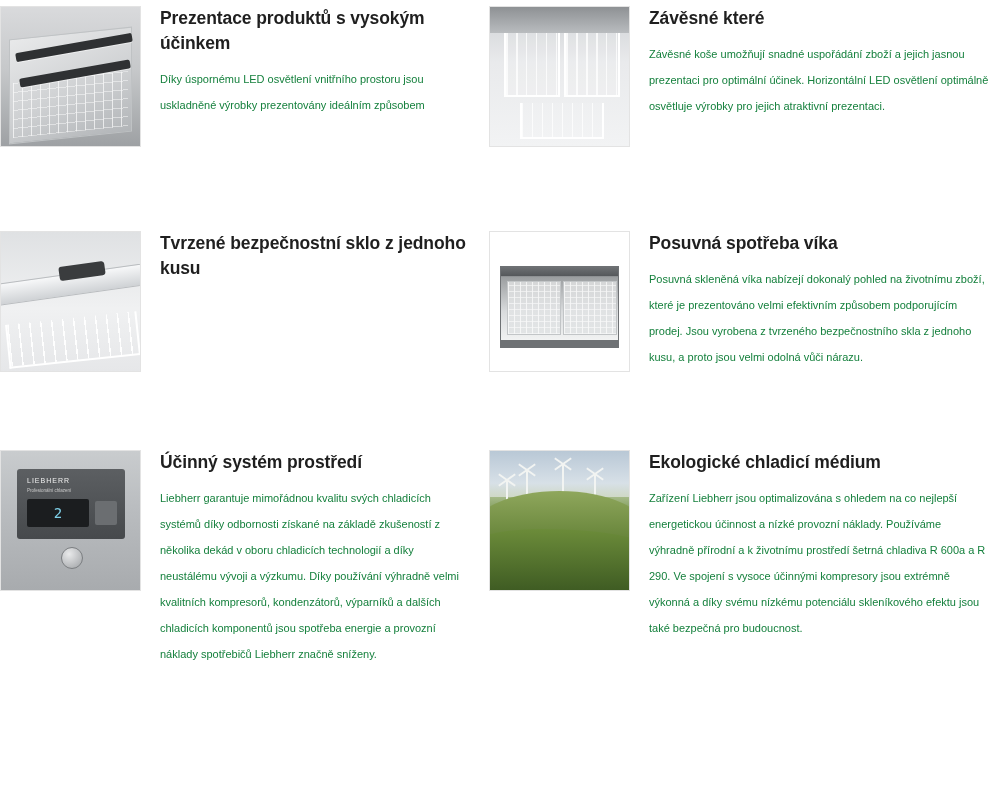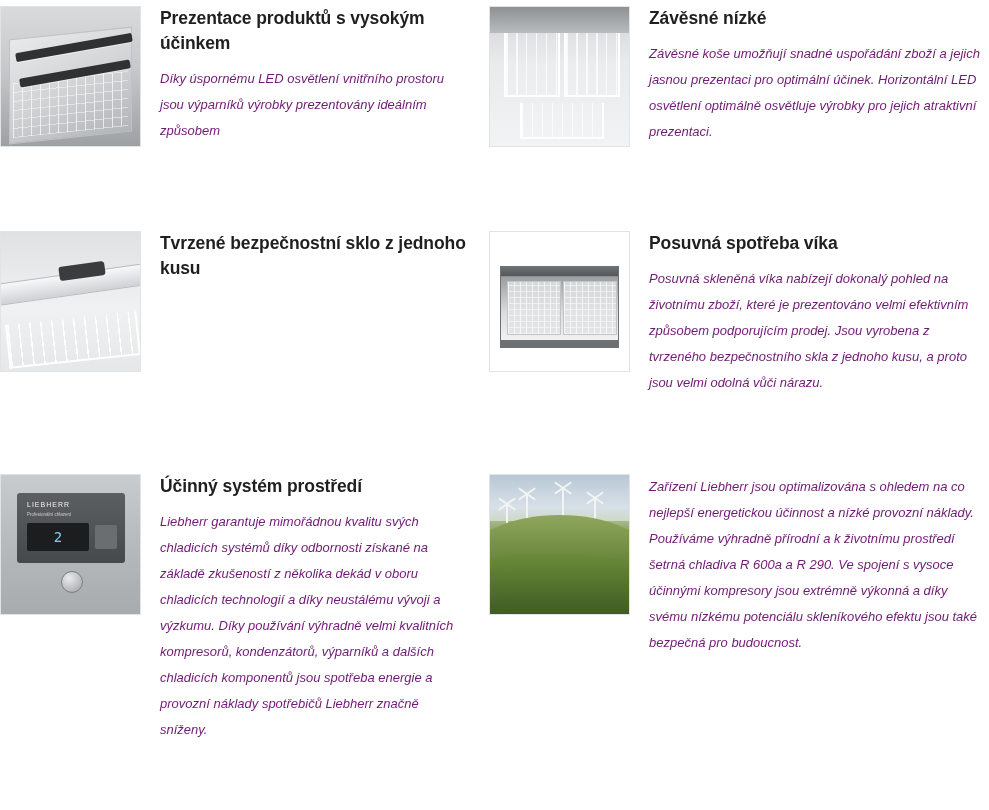--- a/index.html
+++ b/index.html
@@ -48,25 +48,24 @@
   }
   h3.title {
     font-size: 17.5px;
     line-height: 25px;
     font-weight: bold;
     color: #1f1f1f;
     margin: 0 0 10px 0;
     letter-spacing: -0.1px;
   }
   p.desc {
-    font-size: 13px;
+    font-size: 11px;
     line-height: 26px;
     margin: 0;
-    color: #701a75;
-    font-style: italic;
+    color: #15803d;
   }
   .row-gap-a { height: 78px; }
   .row-gap-b { height: 72px; }
   .col-spacer { width: 23px; }
 
   
 
   
   .img-led {
     background: linear-gradient(180deg,#d9dadc 0%, #c6c8ca 45%, #9ea1a4 100%);
@@ -260,37 +259,37 @@
       <div class="thumb-wrap">
         <div class="thumb img-led">
           <div class="basin"></div>
           <div class="grid-lines"></div>
           <div class="bar1"></div>
           <div class="bar2"></div>
         </div>
       </div>
       <div class="body">
         <h3 class="title">Prezentace produktů s vysokým účinkem</h3>
-        <p class="desc">Díky úspornému LED osvětlení vnitřního prostoru jsou výparníků výrobky prezentovány ideálním způsobem</p>
+        <p class="desc">Díky úspornému LED osvětlení vnitřního prostoru jsou uskladněné výrobky prezentovány ideálním způsobem</p>
       </div>
     </div>
 
     <div class="col-spacer"></div>
 
     <div class="feature">
       <div class="thumb-wrap">
         <div class="thumb img-baskets">
           <div class="top-rail"></div>
           <div class="bk b1"></div>
           <div class="bk b2"></div>
           <div class="bk b3"></div>
         </div>
       </div>
       <div class="body">
-        <h3 class="title">Závěsné nízké</h3>
+        <h3 class="title">Závěsné které</h3>
         <p class="desc">Závěsné koše umožňují snadné uspořádání zboží a jejich jasnou prezentaci pro optimální účinek. Horizontální LED osvětlení optimálně osvětluje výrobky pro jejich atraktivní prezentaci.</p>
       </div>
     </div>
 
     <div class="row-gap-a"></div>
     <div class="row-gap-a"></div>
     <div class="row-gap-a"></div>
 
     <div class="feature">
       <div class="thumb-wrap">
@@ -359,18 +358,19 @@
           <div class="sky"></div>
           <div class="turb t1"></div>
           <div class="turb t2"></div>
           <div class="turb t3"></div>
           <div class="turb t4"></div>
           <div class="hill"></div>
           <div class="hill2"></div>
         </div>
       </div>
       <div class="body">
+        <h3 class="title">Ekologické chladicí médium</h3>
         <p class="desc">Zařízení Liebherr jsou optimalizována s ohledem na co nejlepší energetickou účinnost a nízké provozní náklady. Používáme výhradně přírodní a k životnímu prostředí šetrná chladiva R 600a a R 290. Ve spojení s vysoce účinnými kompresory jsou extrémně výkonná a díky svému nízkému potenciálu skleníkového efektu jsou také bezpečná pro budoucnost.</p>
       </div>
     </div>
 
   </div>
 </div>
 
 </body></html>

